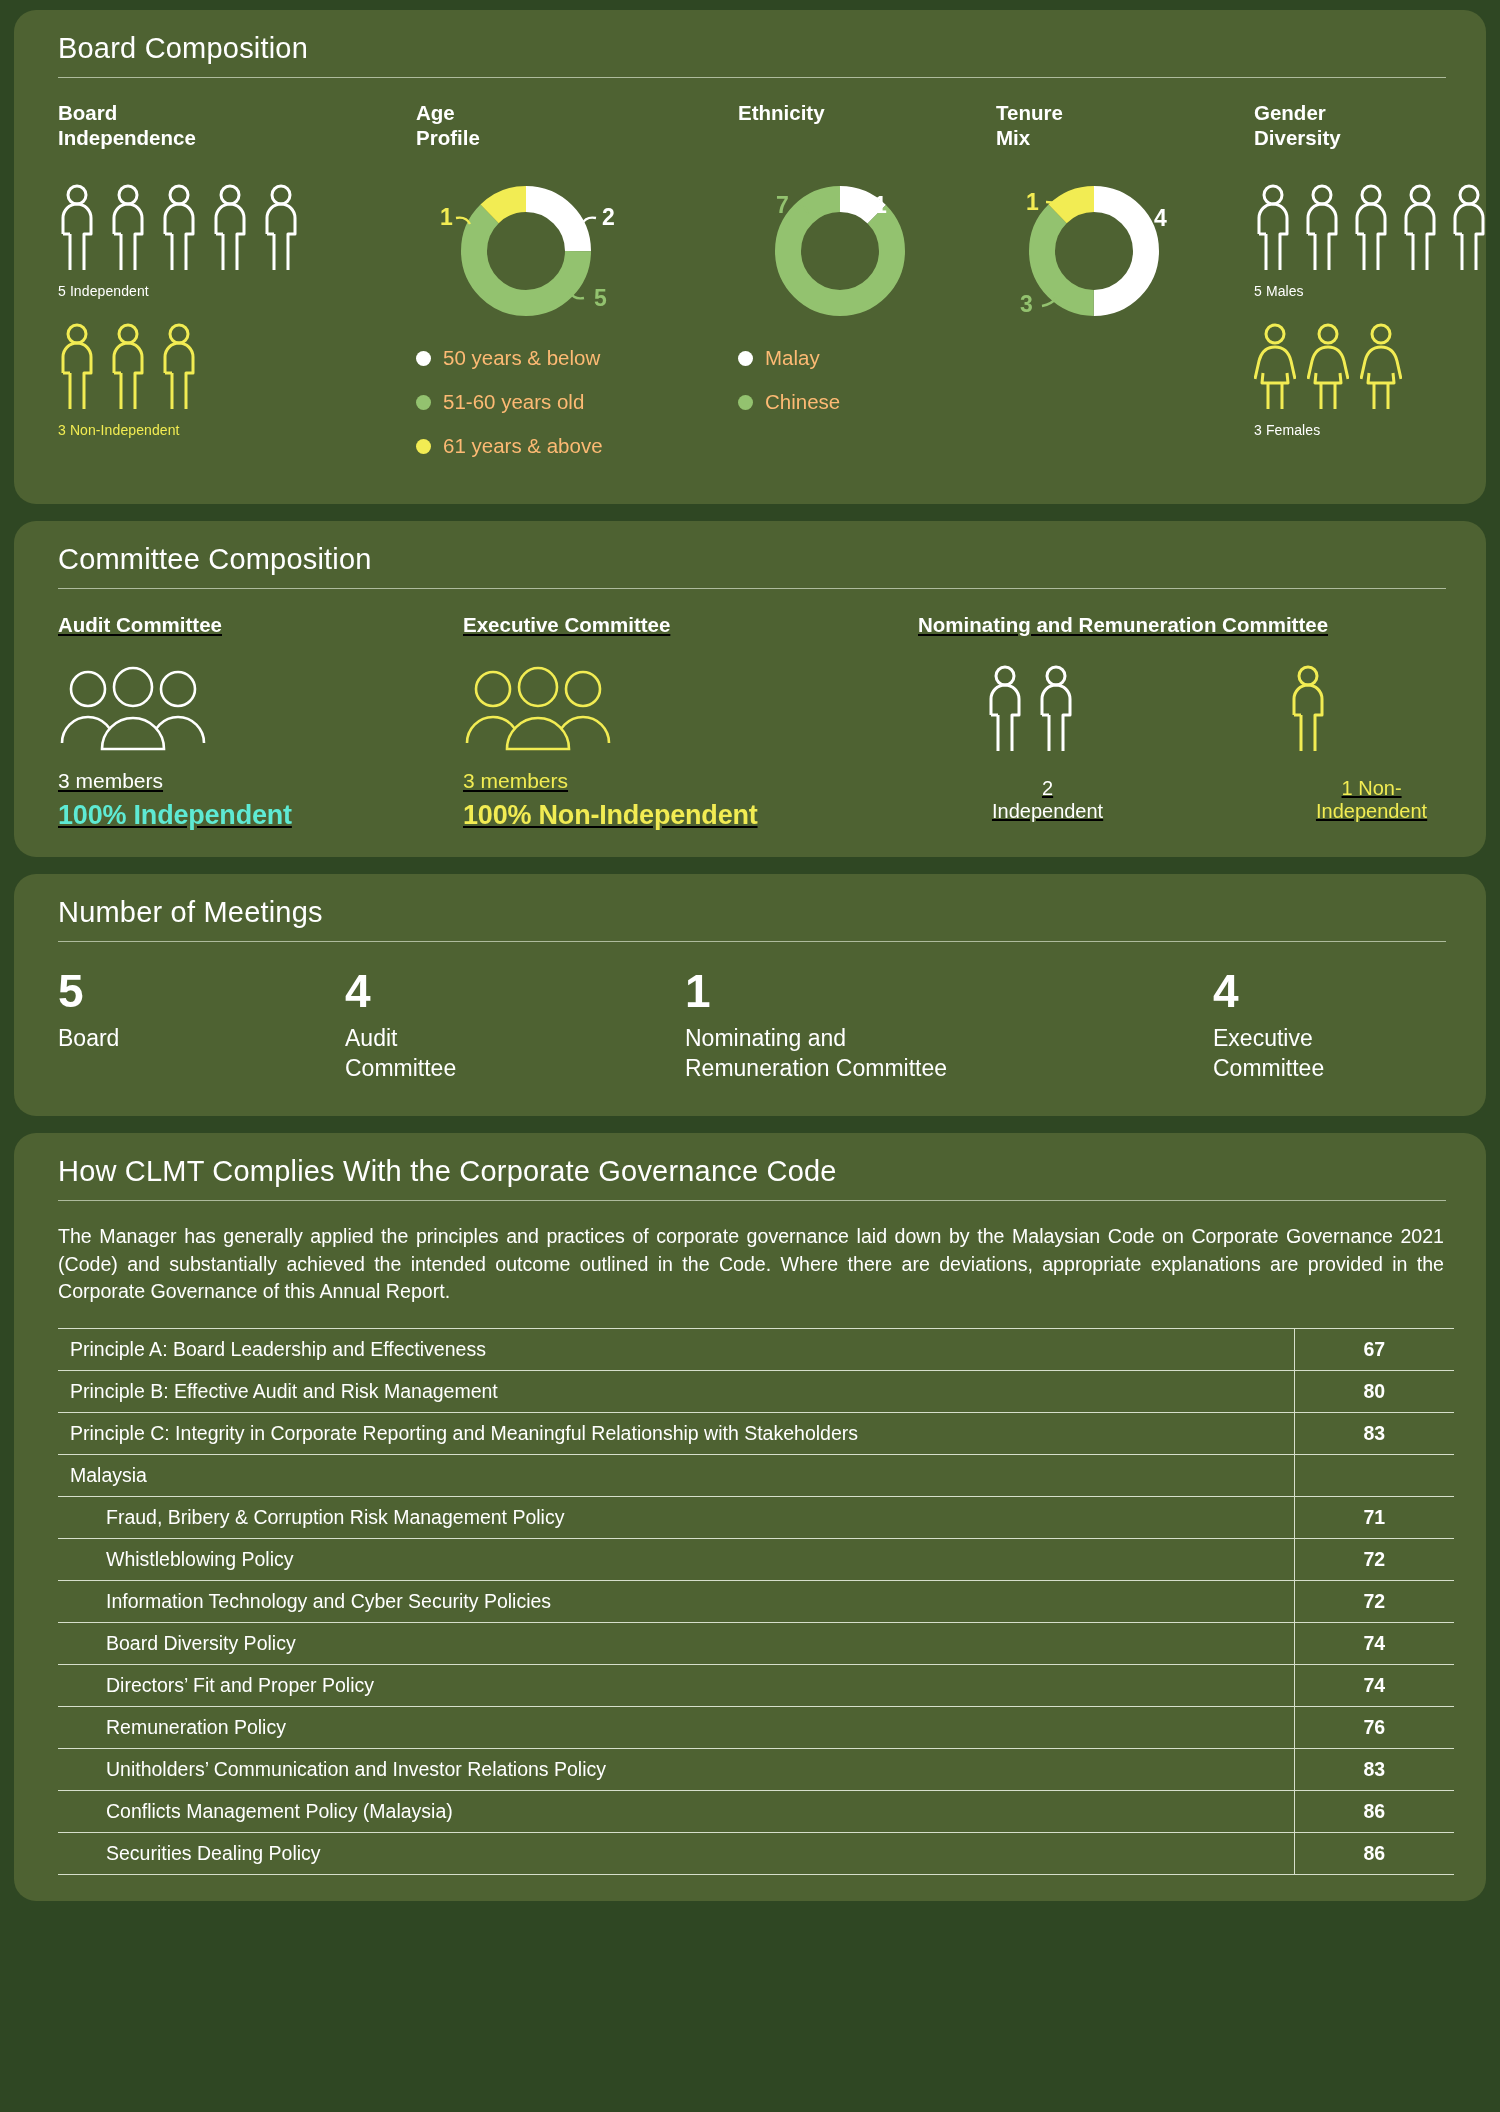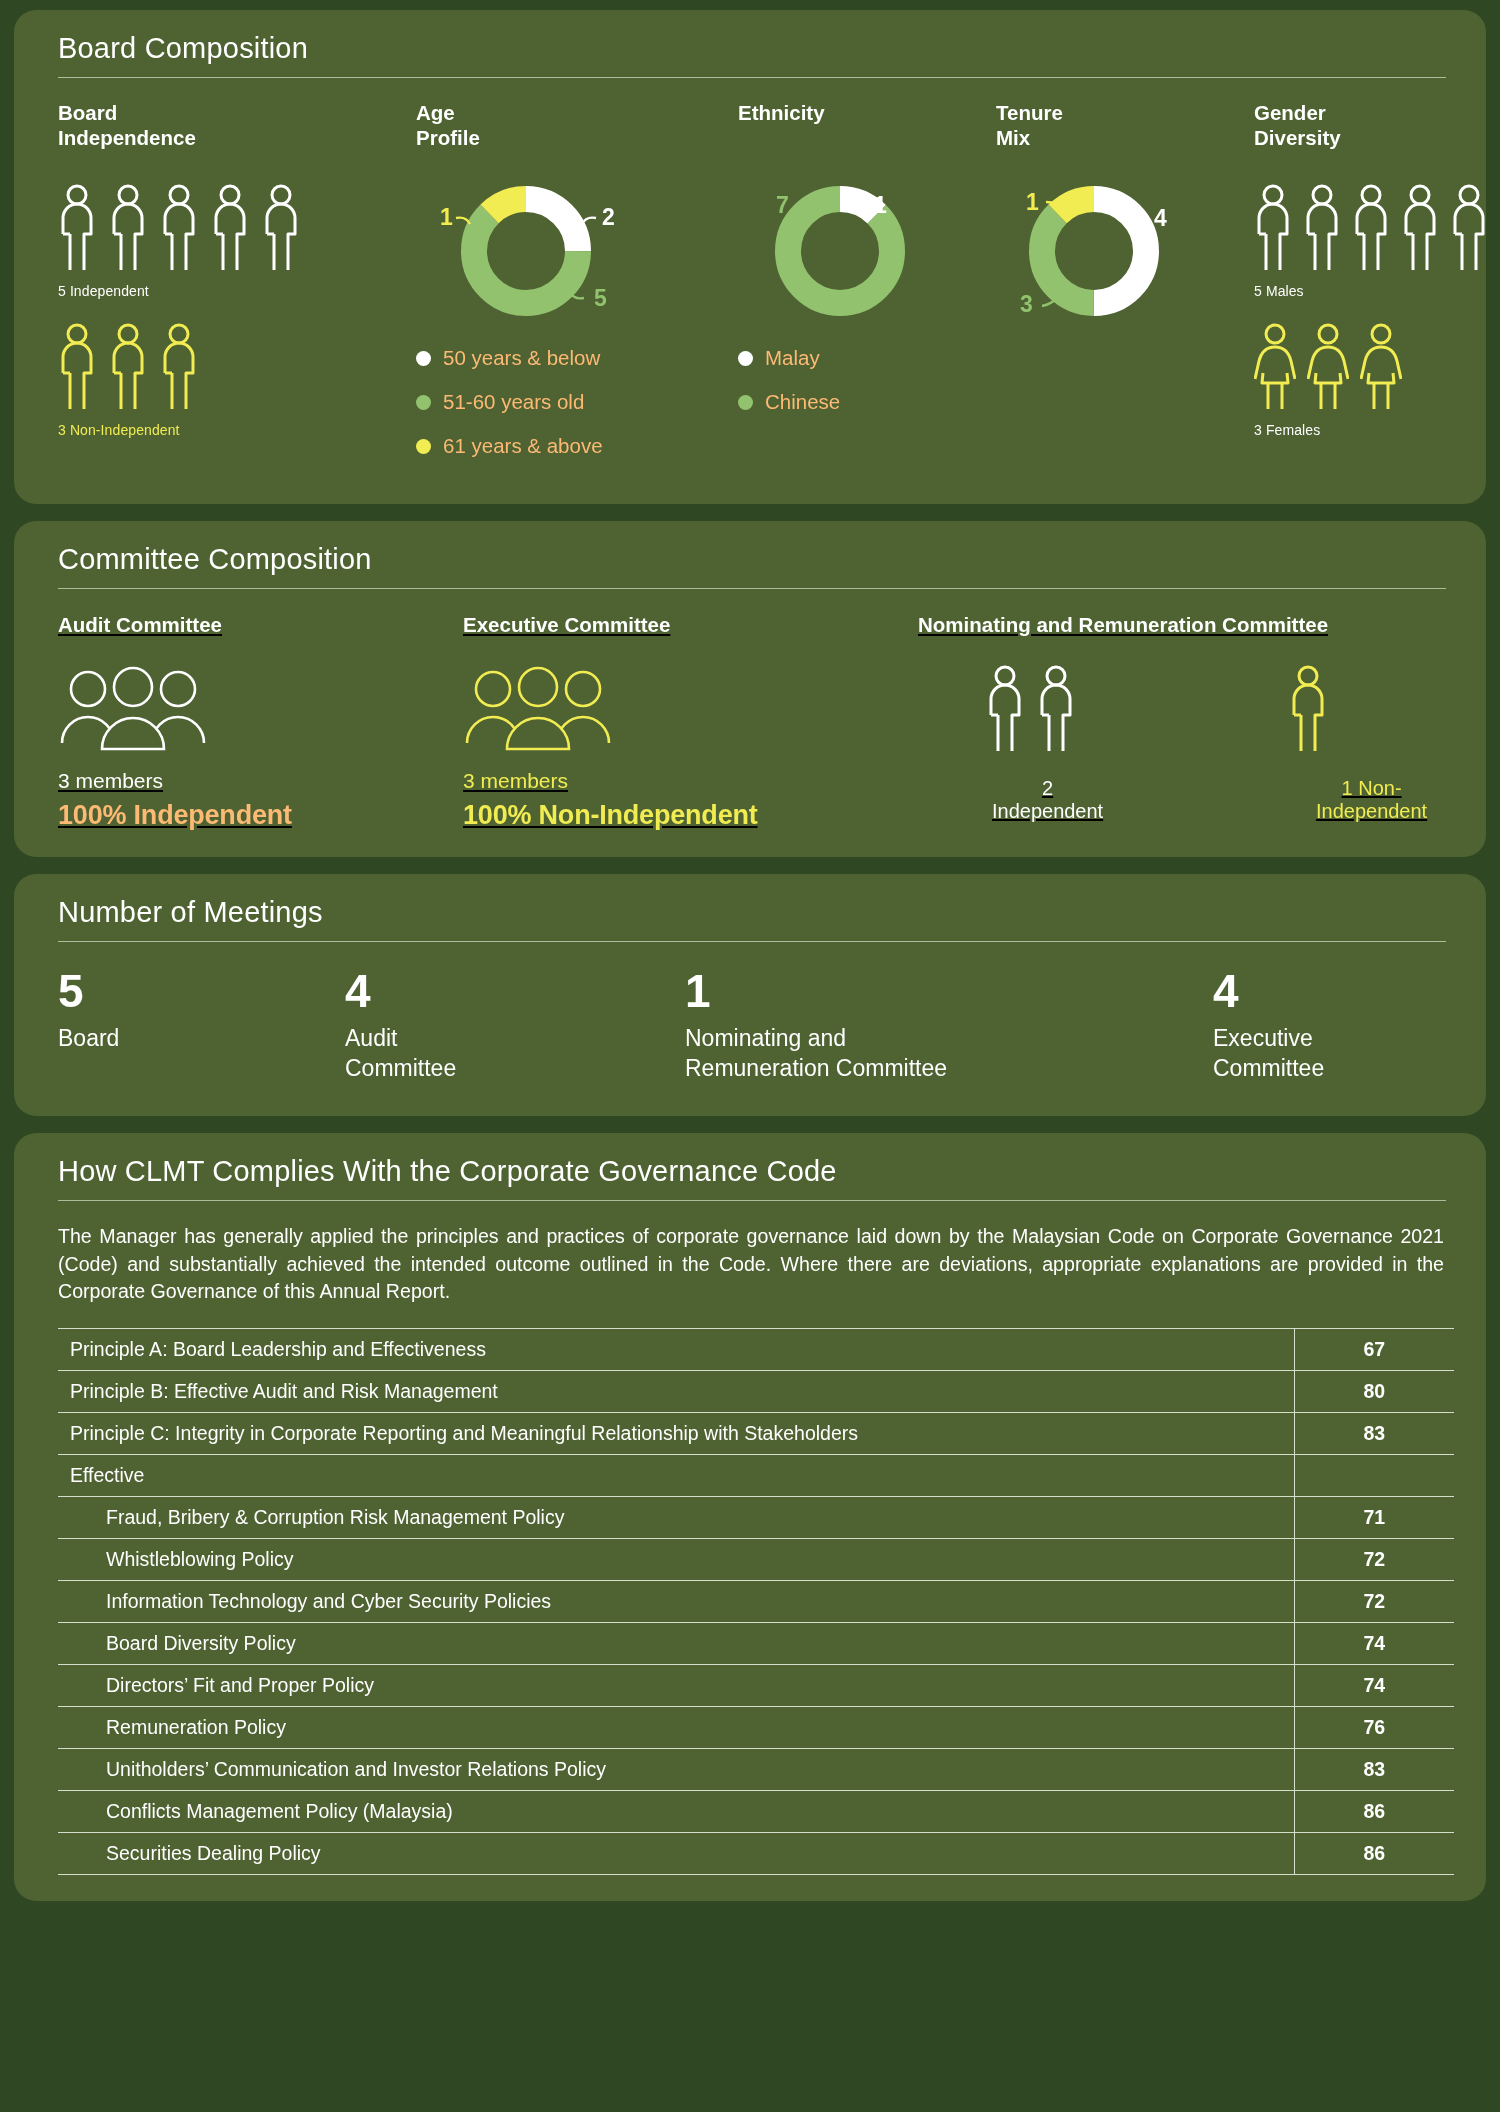--- a/index.html
+++ b/index.html
@@ -92,21 +92,21 @@
     color: #ffffff;
     font-size: 20.5px;
     font-weight: 700;
     margin-bottom: 28px;
   }
   .cc-members { font-size: 21px; color: #ffffff; margin-top: 18px; }
   .cc-members.yellow { color: #f2ec53; }
   .cc-pct {
     font-size: 27px;
     font-weight: 700;
-    color: #fdba74;
+    color: #5eead4;
     margin-top: 7px;
     letter-spacing: -.2px;
   }
   .cc-pct.yellow { color: #f2ec53; }
   .nrc-two { display: flex; gap: 180px; padding-left: 68px; }
   .nrc-sub { text-align: center; }
   .nrc-cap { font-size: 20px; color: #ffffff; margin-top: 22px; }
   .nrc-cap.yellow { color: #f2ec53; }
 
   
@@ -445,21 +445,21 @@
         </tr>
       <tr>
           <td>Principle B: Effective Audit and Risk Management</td>
           <td class="num">80</td>
         </tr>
       <tr>
           <td>Principle C: Integrity in Corporate Reporting and Meaningful Relationship with Stakeholders</td>
           <td class="num">83</td>
         </tr>
       <tr>
-          <td>Effective</td>
+          <td>Malaysia</td>
           <td class="num"></td>
         </tr>
       <tr>
           <td class="indent">Fraud, Bribery &amp; Corruption Risk Management Policy</td>
           <td class="num">71</td>
         </tr>
       <tr>
           <td class="indent">Whistleblowing Policy</td>
           <td class="num">72</td>
         </tr>

